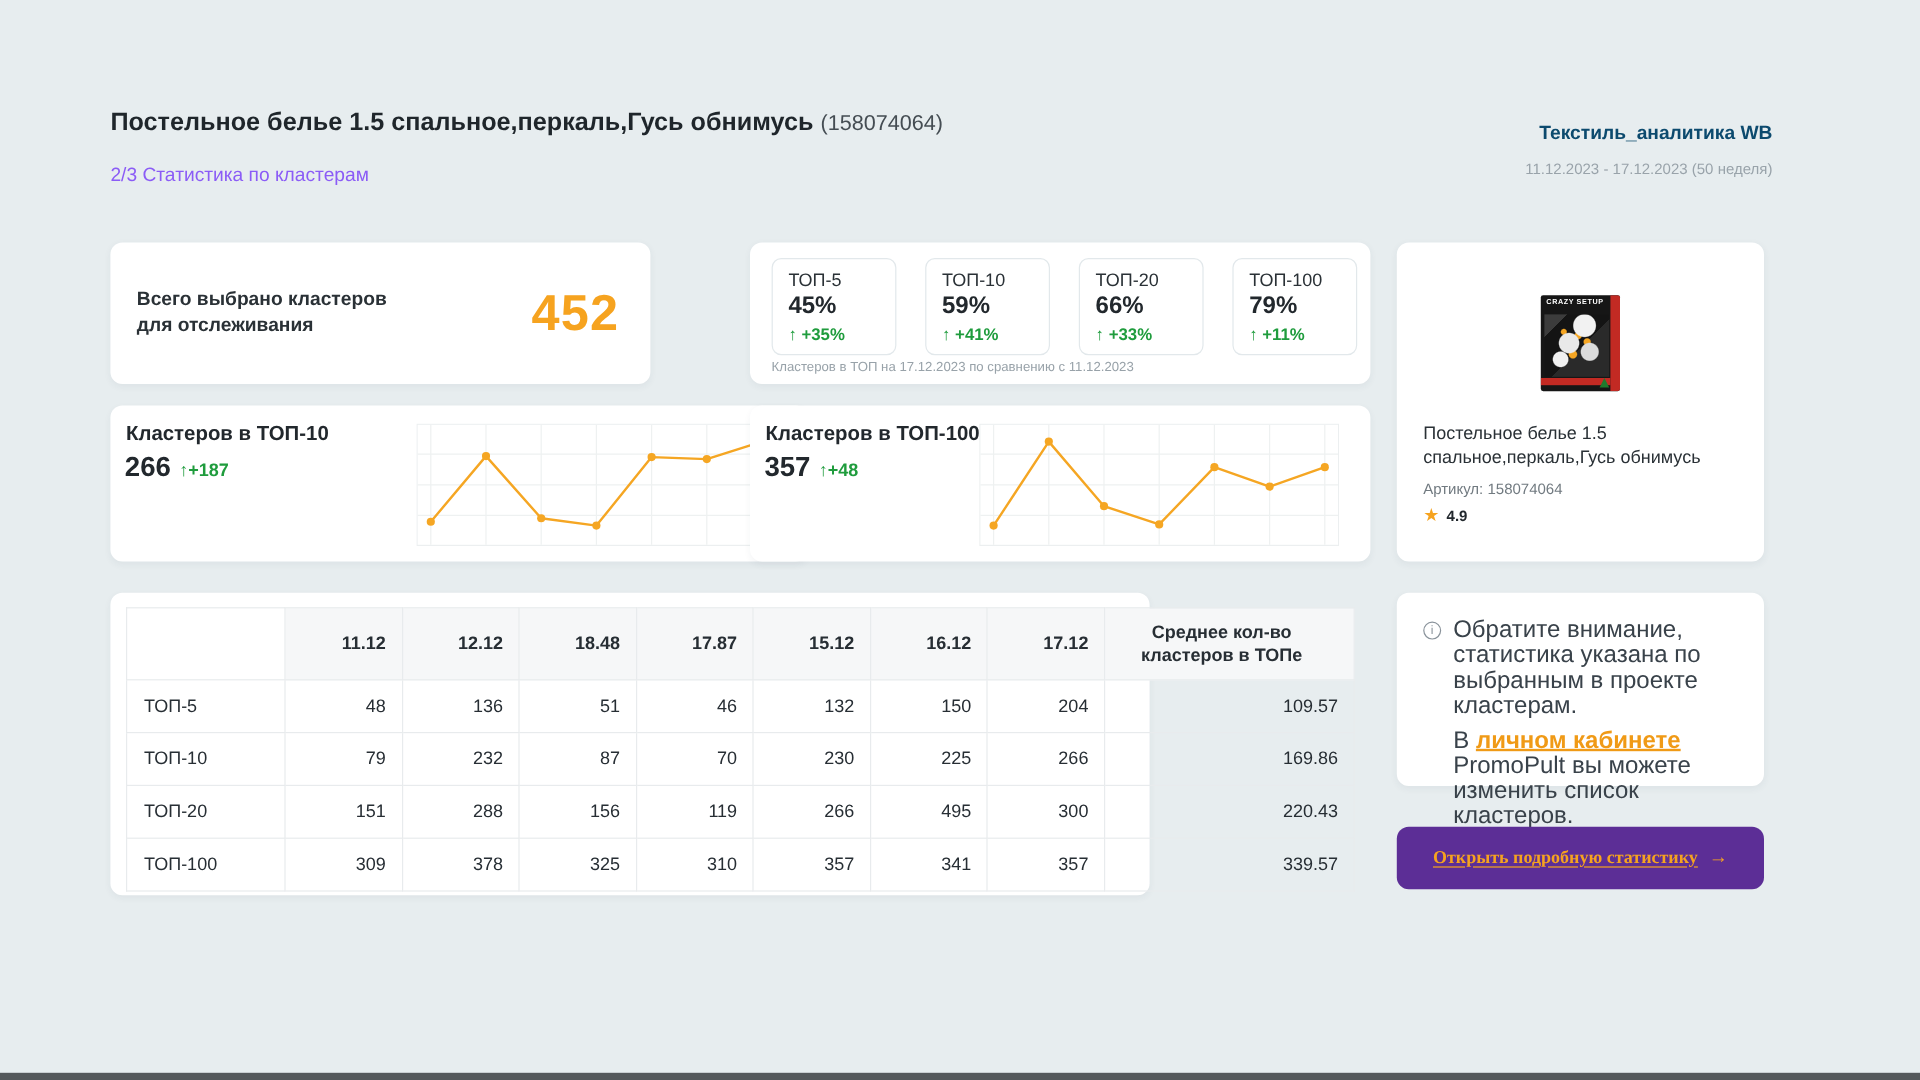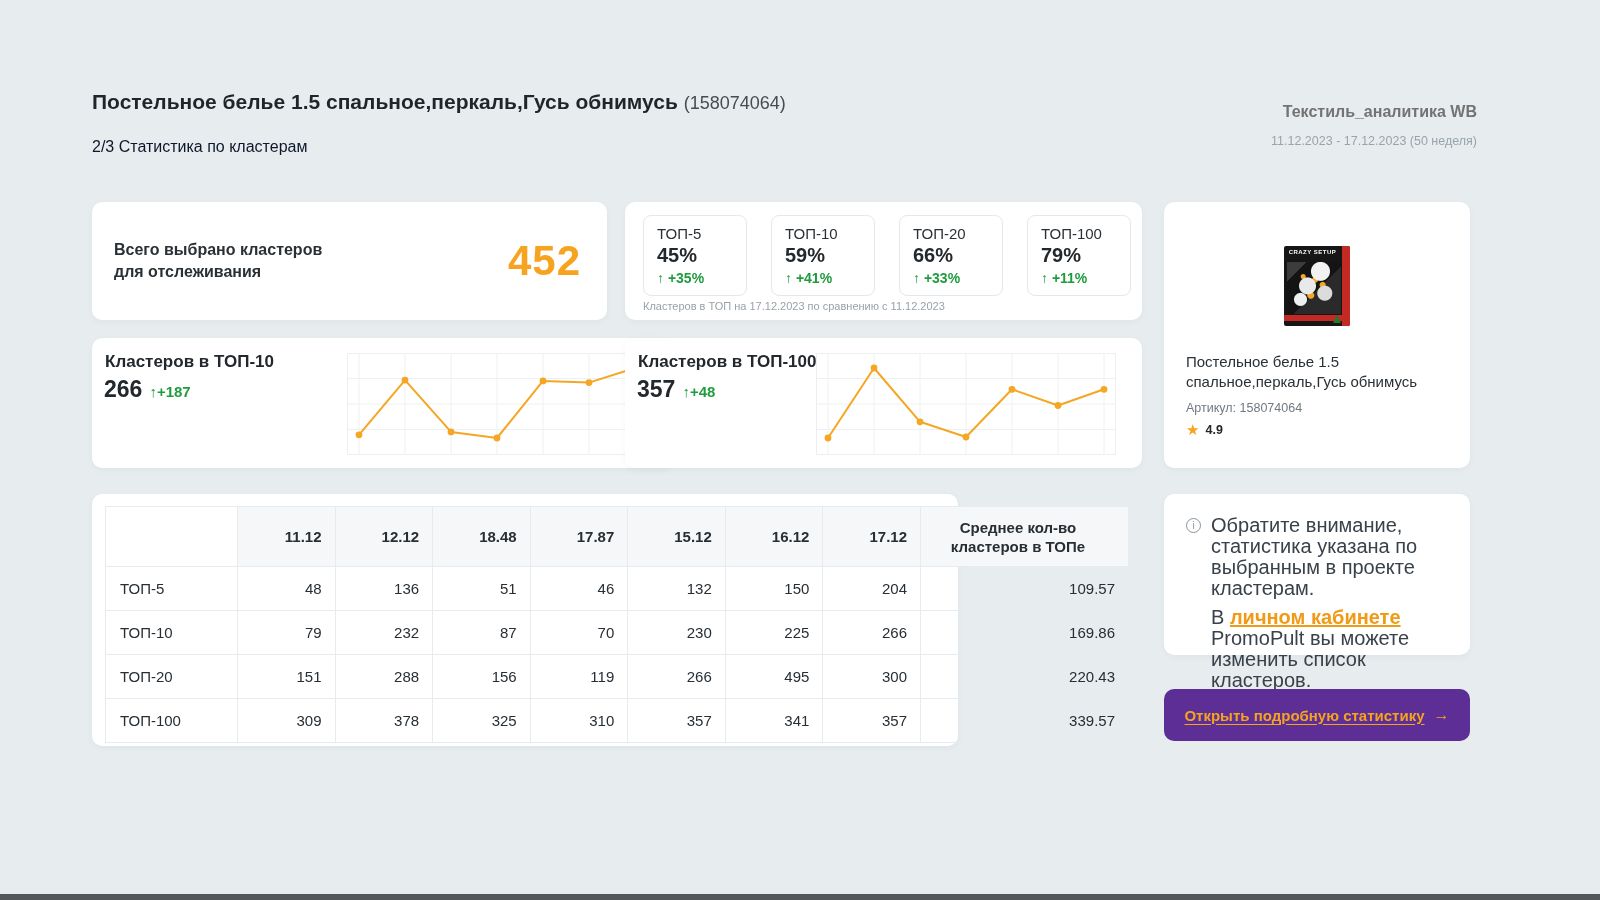--- a/index.html
+++ b/index.html
@@ -13,25 +13,25 @@
   }
   .card {
     position:absolute;
     background:#fff;
     border-radius:10px;
     box-shadow:0 2px 6px rgba(40,60,70,0.05);
   }
   
   #page-title { position:absolute; left:92px; top:90px; font-size:21px; font-weight:700; color:#1f262b; }
   #page-title .pid { font-weight:400; font-size:18px; color:#454d53; }
-  #page-subtitle { position:absolute; left:92px; top:138px; font-size:16px; color:#0f172a; }
-  #report-name { position:absolute; right:123px; top:103px; font-size:16px; font-weight:600; color:#737373; text-align:right; }
+  #page-subtitle { position:absolute; left:92px; top:138px; font-size:16px; color:#8b5cf6; }
+  #report-name { position:absolute; right:123px; top:103px; font-size:16px; font-weight:600; color:#0c4a6e; text-align:right; }
   #report-period { position:absolute; right:123px; top:134px; font-size:12.5px; color:#99a3aa; text-align:right; }
   
-  #summary-card { left:92px; top:202px; width:515px; height:118px; display:flex; align-items:center; justify-content:space-between; padding:0 26px 0 22px; }
+  #summary-card { left:92px; top:202px; width:450px; height:118px; display:flex; align-items:center; justify-content:space-between; padding:0 26px 0 22px; }
   #summary-label { font-size:16px; font-weight:600; line-height:22px; color:#2a3136; width:240px; }
   #summary-value { font-size:42px; font-weight:700; color:#f6a31f; letter-spacing:1px; }
   
   #topstats-card { left:625px; top:202px; width:517px; height:118px; }
   #minis { display:flex; gap:24px; margin:13px 0 0 18px; }
   .mini {
     width:104px; border:1px solid #e2e8eb; border-radius:8px; padding:9px 8px 9px 13px; background:#fff;
   }
   .mini .m-label { font-size:15px; color:#2a3136; }
   .mini .m-value { font-size:20px; font-weight:700; color:#22282d; margin-top:2px; }
@@ -84,21 +84,21 @@
   
   #info-card { left:1164px; top:494px; width:306px; height:161px; padding:21px 20px 12px 22px; display:flex; gap:10px; }
   .info-icon { flex:0 0 15px; width:15px; height:15px; margin-top:3px; border:1px solid #8a939b; border-radius:50%;
     color:#8a939b; font-size:10px; line-height:14px; text-align:center; font-style:normal; }
   #info-text { font-size:20px; line-height:21px; color:#39424a; }
   #info-text .p2 { margin-top:8px; }
   #info-link { color:#f09a16; font-weight:700; text-decoration:underline; cursor:pointer; }
   
   #cta-button { position:absolute; left:1164px; top:689px; width:306px; height:52px; background:#5c2e96; border:none; border-radius:10px;
     display:flex; align-items:center; justify-content:center; gap:9px; cursor:pointer; }
-  #cta-button .cta-label { color:#f6a31f; font-size:15px; font-weight:600; text-decoration:underline; text-underline-offset:3px; }
+  #cta-button .cta-label { color:#f6a31f; font-size:15px; font-weight:600; text-decoration:underline; text-underline-offset:3px;font-family:Liberation Serif, serif; }
   #cta-button .cta-arrow { color:#f6a31f; font-size:16px; }
   
   #bottom-bar { position:absolute; left:0; bottom:0; width:1600px; height:6px; background:#54585b; }
 </style>
 </head>
 <body>
 
 <div id="page-title">
   <span>Постельное белье 1.5 спальное,перкаль,Гусь обнимусь</span>
   <span class="pid">(158074064)</span>

